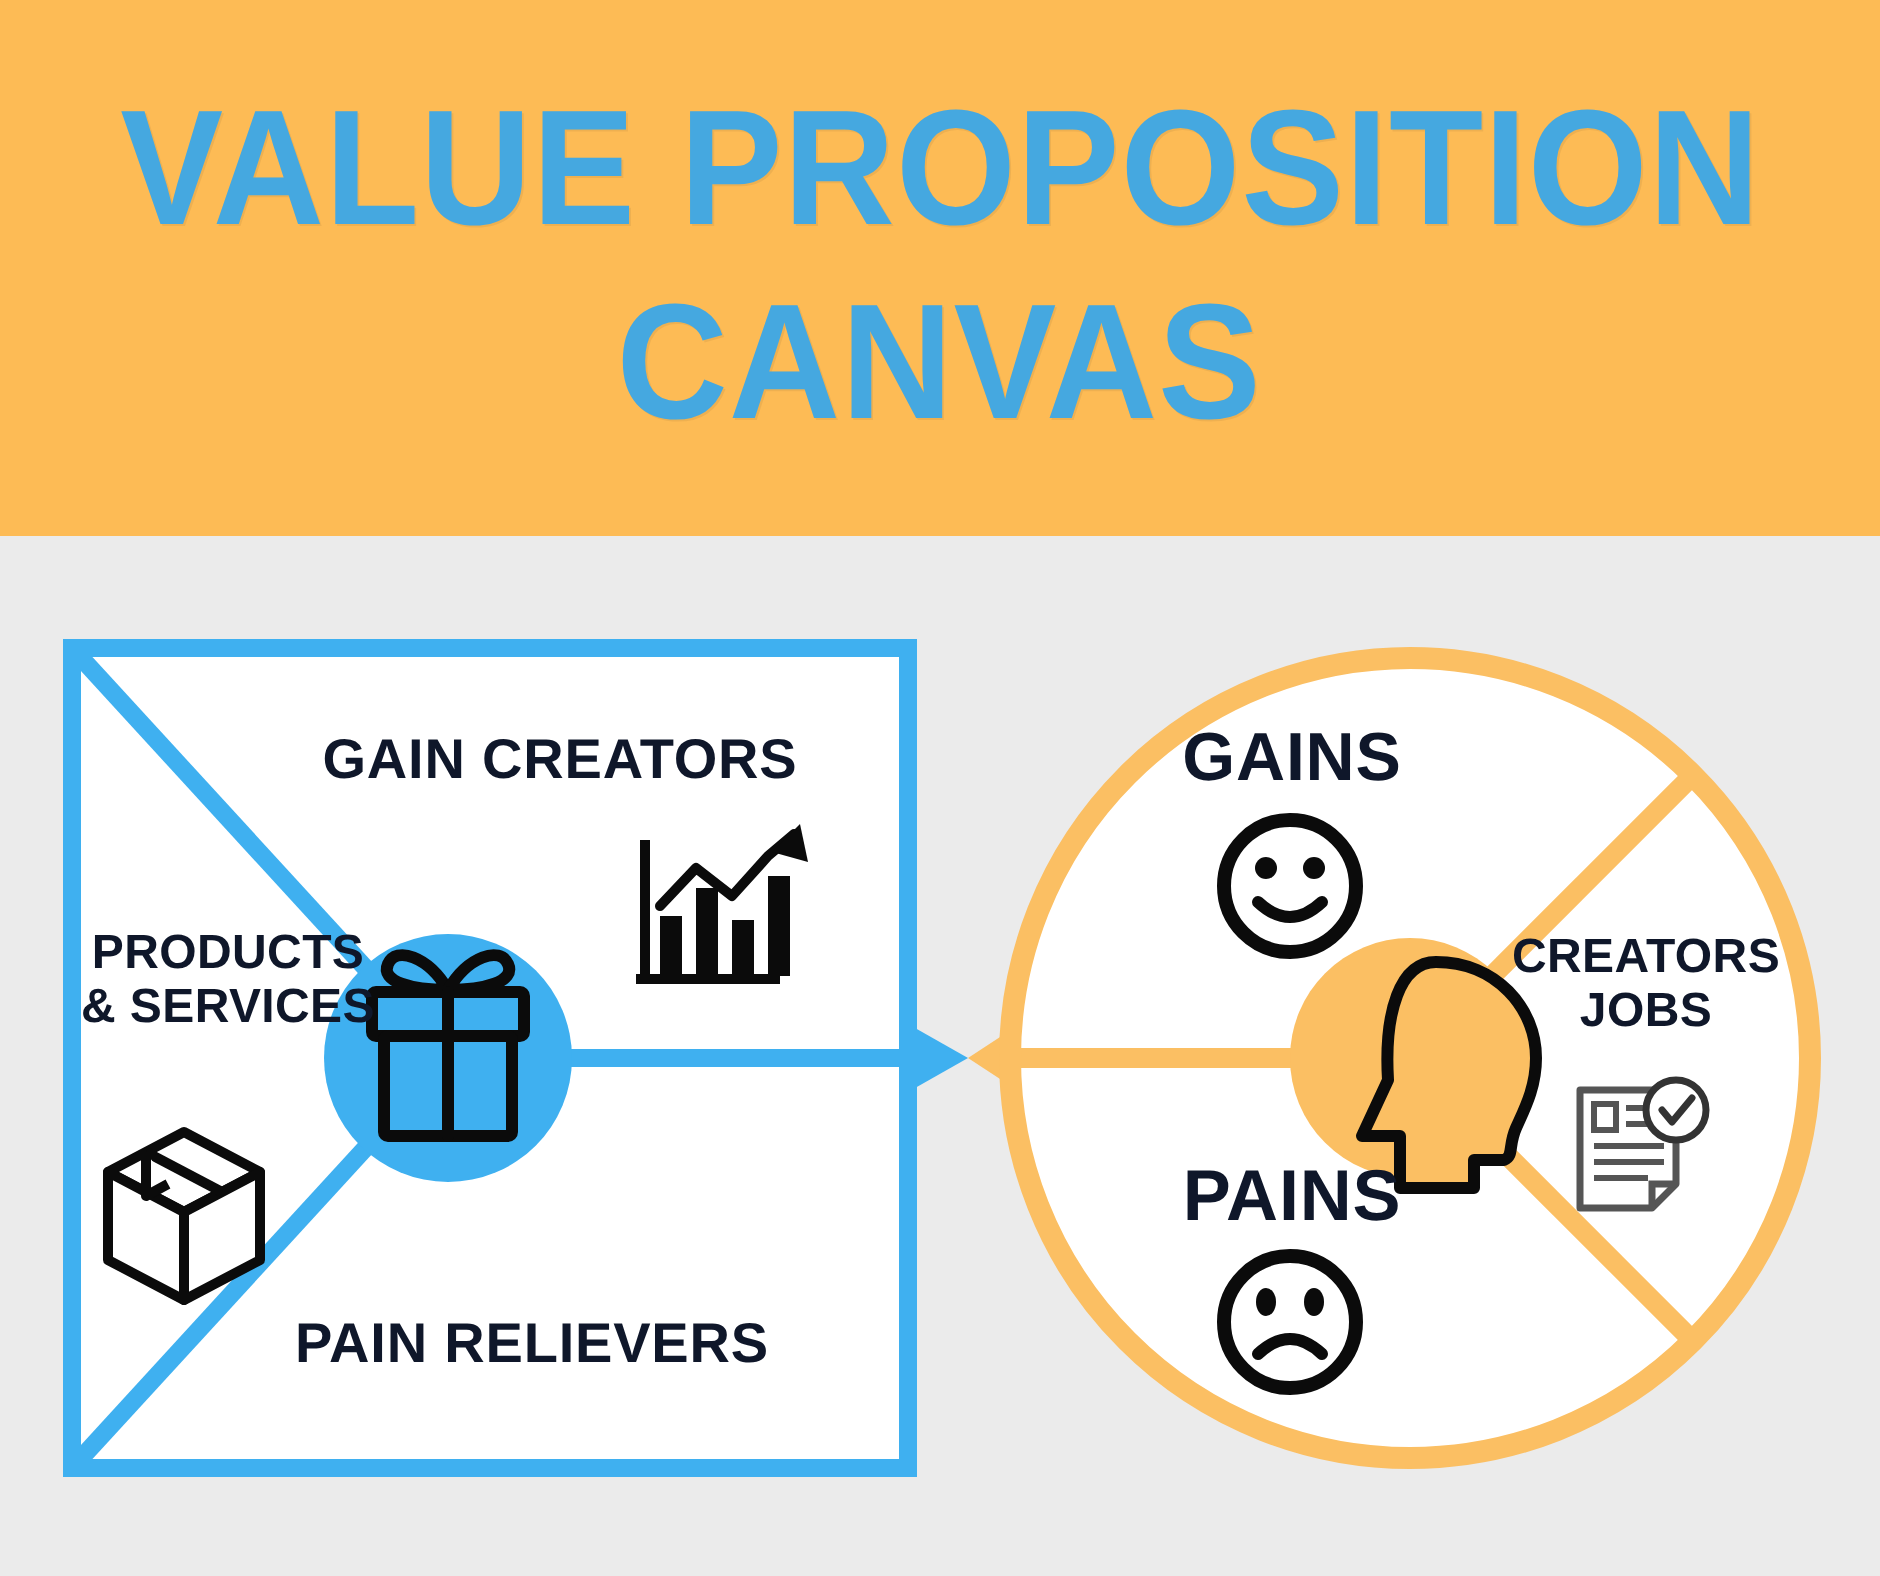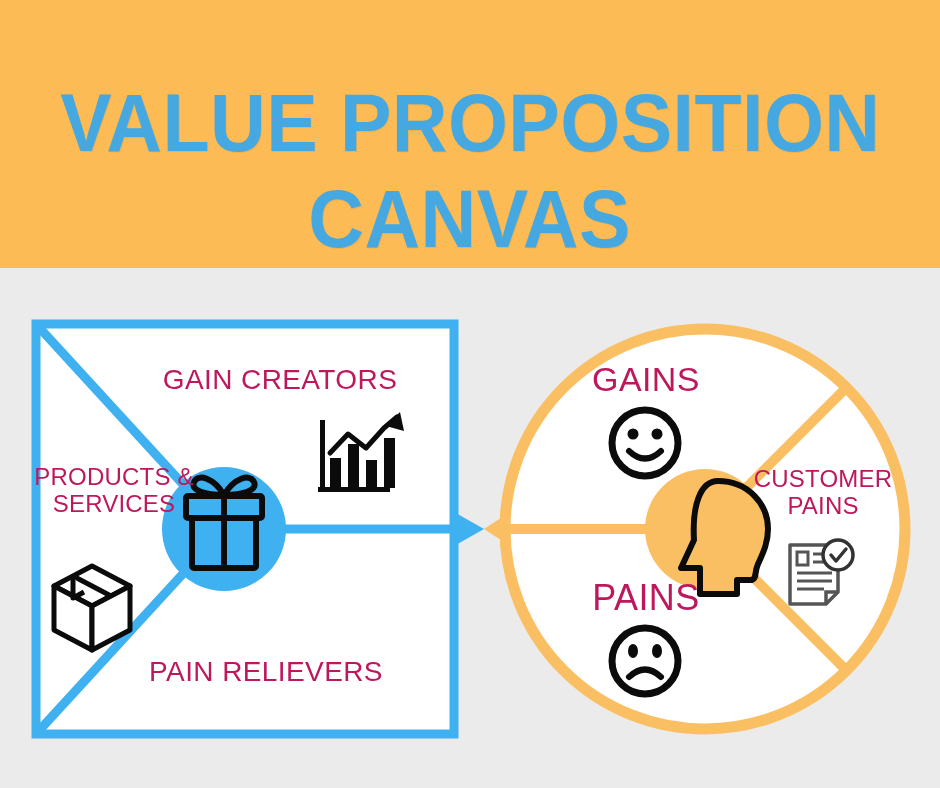--- a/index.html
+++ b/index.html
@@ -19,21 +19,21 @@
   #header {
     position: absolute;
     left: 0;
     top: 0;
     width: 940px;
     height: 268px;
     background: #fdbb55;
     display: flex;
     flex-direction: column;
     align-items: center;
-    justify-content: flex-end;
+    justify-content: center;
   }
   .title-line {
     color: #45a8e0;
     font-family: "Liberation Sans", sans-serif;
     font-weight: bold;
     font-size: 82px;
     line-height: 1.18;
     letter-spacing: 0.5px;
     text-align: center;
     transform: scaleX(0.94);
@@ -51,23 +51,23 @@
   }
   #canvas-svg {
     position: absolute;
     left: 0;
     top: 0;
   }
 
   
   .lbl {
     position: absolute;
-    color: #be185d;
+    color: #0f172a;
     font-family: "Liberation Sans", sans-serif;
-    font-weight: normal;
+    font-weight: bold;
     text-align: center;
     white-space: nowrap;
     line-height: 1.12;
     pointer-events: none;
   }
   #label-gain-creators {
     left: 140px; top: 96px; width: 280px;
     font-size: 28px; letter-spacing: 0.4px;
   }
   #label-pain-relievers {
@@ -273,15 +273,15 @@
   <div class="lbl" id="label-gain-creators">GAIN CREATORS</div>
 
   <div class="lbl" id="label-products-services">PRODUCTS &amp; SERVICES</div>
 
   <div class="lbl" id="label-pain-relievers">PAIN RELIEVERS</div>
 
   <div class="lbl" id="label-gains">GAINS</div>
 
   <div class="lbl" id="label-pains">PAINS</div>
 
-  <div class="lbl" id="label-customer-jobs">CUSTOMER PAINS</div>
+  <div class="lbl" id="label-customer-jobs">CREATORS JOBS</div>
 
 </div>
 
 </body></html>

